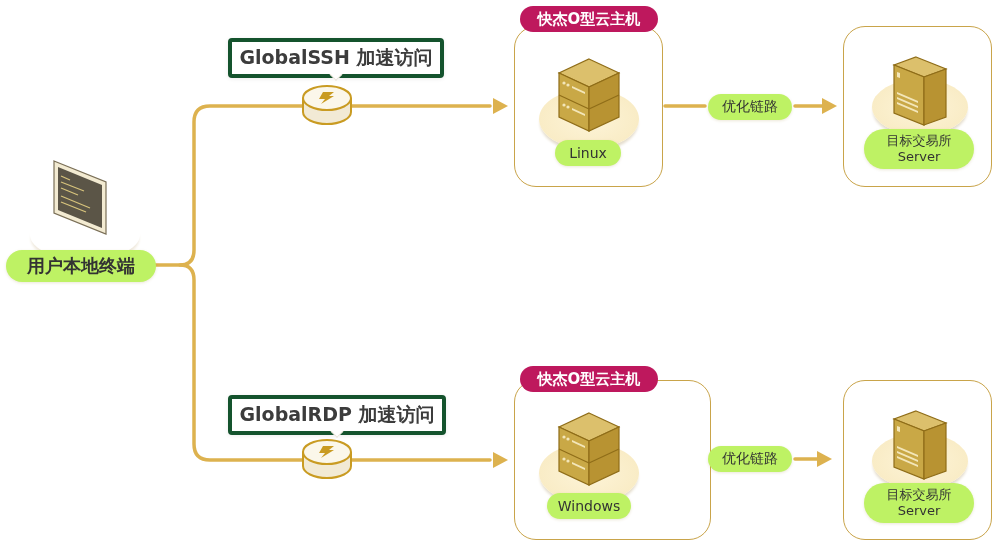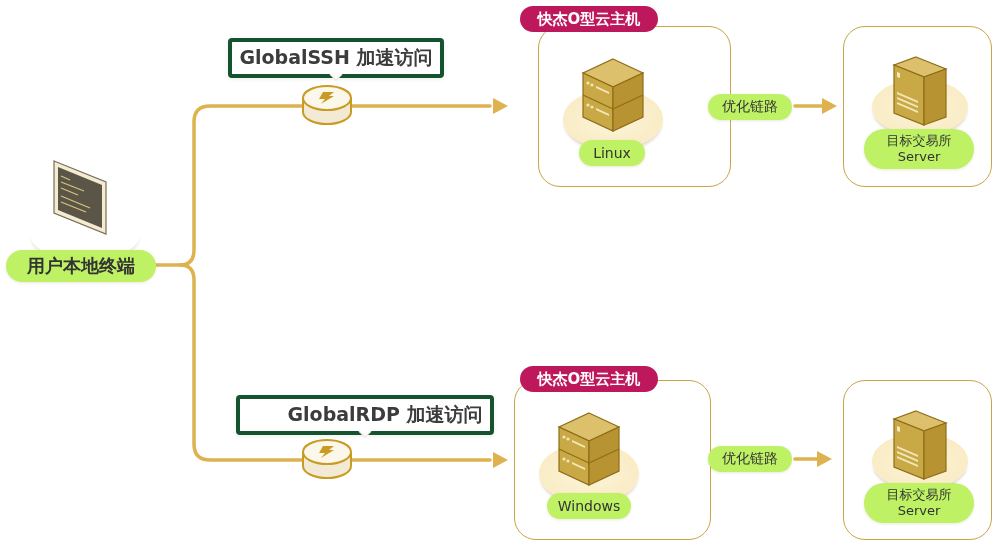--- a/index.html
+++ b/index.html
@@ -86,21 +86,21 @@
   <div class="pill" style="left:6px;top:100px;width:150px;height:32px;font-size:18px;font-weight:bold;">用户本地终端</div>
 </div>
 
 <div class="tooltip" style="left:228px;top:38px;width:208px;height:32px;">GlobalSSH 加速访问</div>
 <svg class="abs" style="left:301px;top:84px;" width="52" height="44" viewBox="0 0 52 44">
   <path d="M2 14 V28 A24 12 0 0 0 50 28 V14" fill="#f2ead5" stroke="#c99b22" stroke-width="2"></path>
   <ellipse cx="26" cy="14" rx="24" ry="12" fill="#fbf7ea" stroke="#c99b22" stroke-width="2"></ellipse>
   <polygon points="22,8 33,8 28,12 33,12 20,20 24,15 18,15" fill="#c99b22"></polygon>
 </svg>
 
-<div class="card" style="left:538px;top:26px;width:147px;height:159px;padding-left:44px;">
+<div class="card" style="left:514px;top:26px;width:147px;height:159px;">
   <div class="platform" style="left:24px;top:62px;width:100px;height:60px;"></div>
   <svg class="abs" style="left:42px;top:30px;" width="64" height="76" viewBox="0 0 64 76">
     <polygon points="32,2 62,16 32,30 2,16" fill="#dcc06c" stroke="#8f6d18" stroke-width="1.2"></polygon>
     <polygon points="2,16 32,30 32,74 2,60" fill="#c9a846" stroke="#8f6d18" stroke-width="1.2"></polygon>
     <polygon points="32,30 62,16 62,60 32,74" fill="#b89332" stroke="#8f6d18" stroke-width="1.2"></polygon>
     <line x1="2" y1="38" x2="32" y2="52" stroke="#8f6d18" stroke-width="1.2"></line>
     <line x1="32" y1="52" x2="62" y2="38" stroke="#8f6d18" stroke-width="1.2"></line>
     <g fill="#f3e6b9">
       <circle cx="7" cy="26" r="1.6"></circle>
         <circle cx="11" cy="28" r="1.6"></circle>
@@ -128,21 +128,21 @@
       <polygon points="5,42 26,51 26,53 5,44"></polygon>
       <polygon points="5,47 26,56 26,58 5,49"></polygon>
     </g>
   </svg>
   <div class="pill label-small" style="left:20px;top:102px;width:110px;height:40px;flex-direction:column;">
     <span>目标交易所</span>
     <span>Server</span>
   </div>
 </div>
 
-<div class="tooltip" style="left:236px;top:395px;width:210px;height:32px;padding-left:40px;">GlobalRDP 加速访问</div>
+<div class="tooltip" style="left:228px;top:395px;width:210px;height:32px;">GlobalRDP 加速访问</div>
 <svg class="abs" style="left:301px;top:438px;" width="52" height="44" viewBox="0 0 52 44">
   <path d="M2 14 V28 A24 12 0 0 0 50 28 V14" fill="#f2ead5" stroke="#c99b22" stroke-width="2"></path>
   <ellipse cx="26" cy="14" rx="24" ry="12" fill="#fbf7ea" stroke="#c99b22" stroke-width="2"></ellipse>
   <polygon points="22,8 33,8 28,12 33,12 20,20 24,15 18,15" fill="#c99b22"></polygon>
 </svg>
 
 <div class="card" style="left:514px;top:380px;width:147px;height:158px;padding-left:48px;">
   <div class="platform" style="left:24px;top:62px;width:100px;height:60px;"></div>
   <svg class="abs" style="left:42px;top:30px;" width="64" height="76" viewBox="0 0 64 76">
     <polygon points="32,2 62,16 32,30 2,16" fill="#dcc06c" stroke="#8f6d18" stroke-width="1.2"></polygon>

